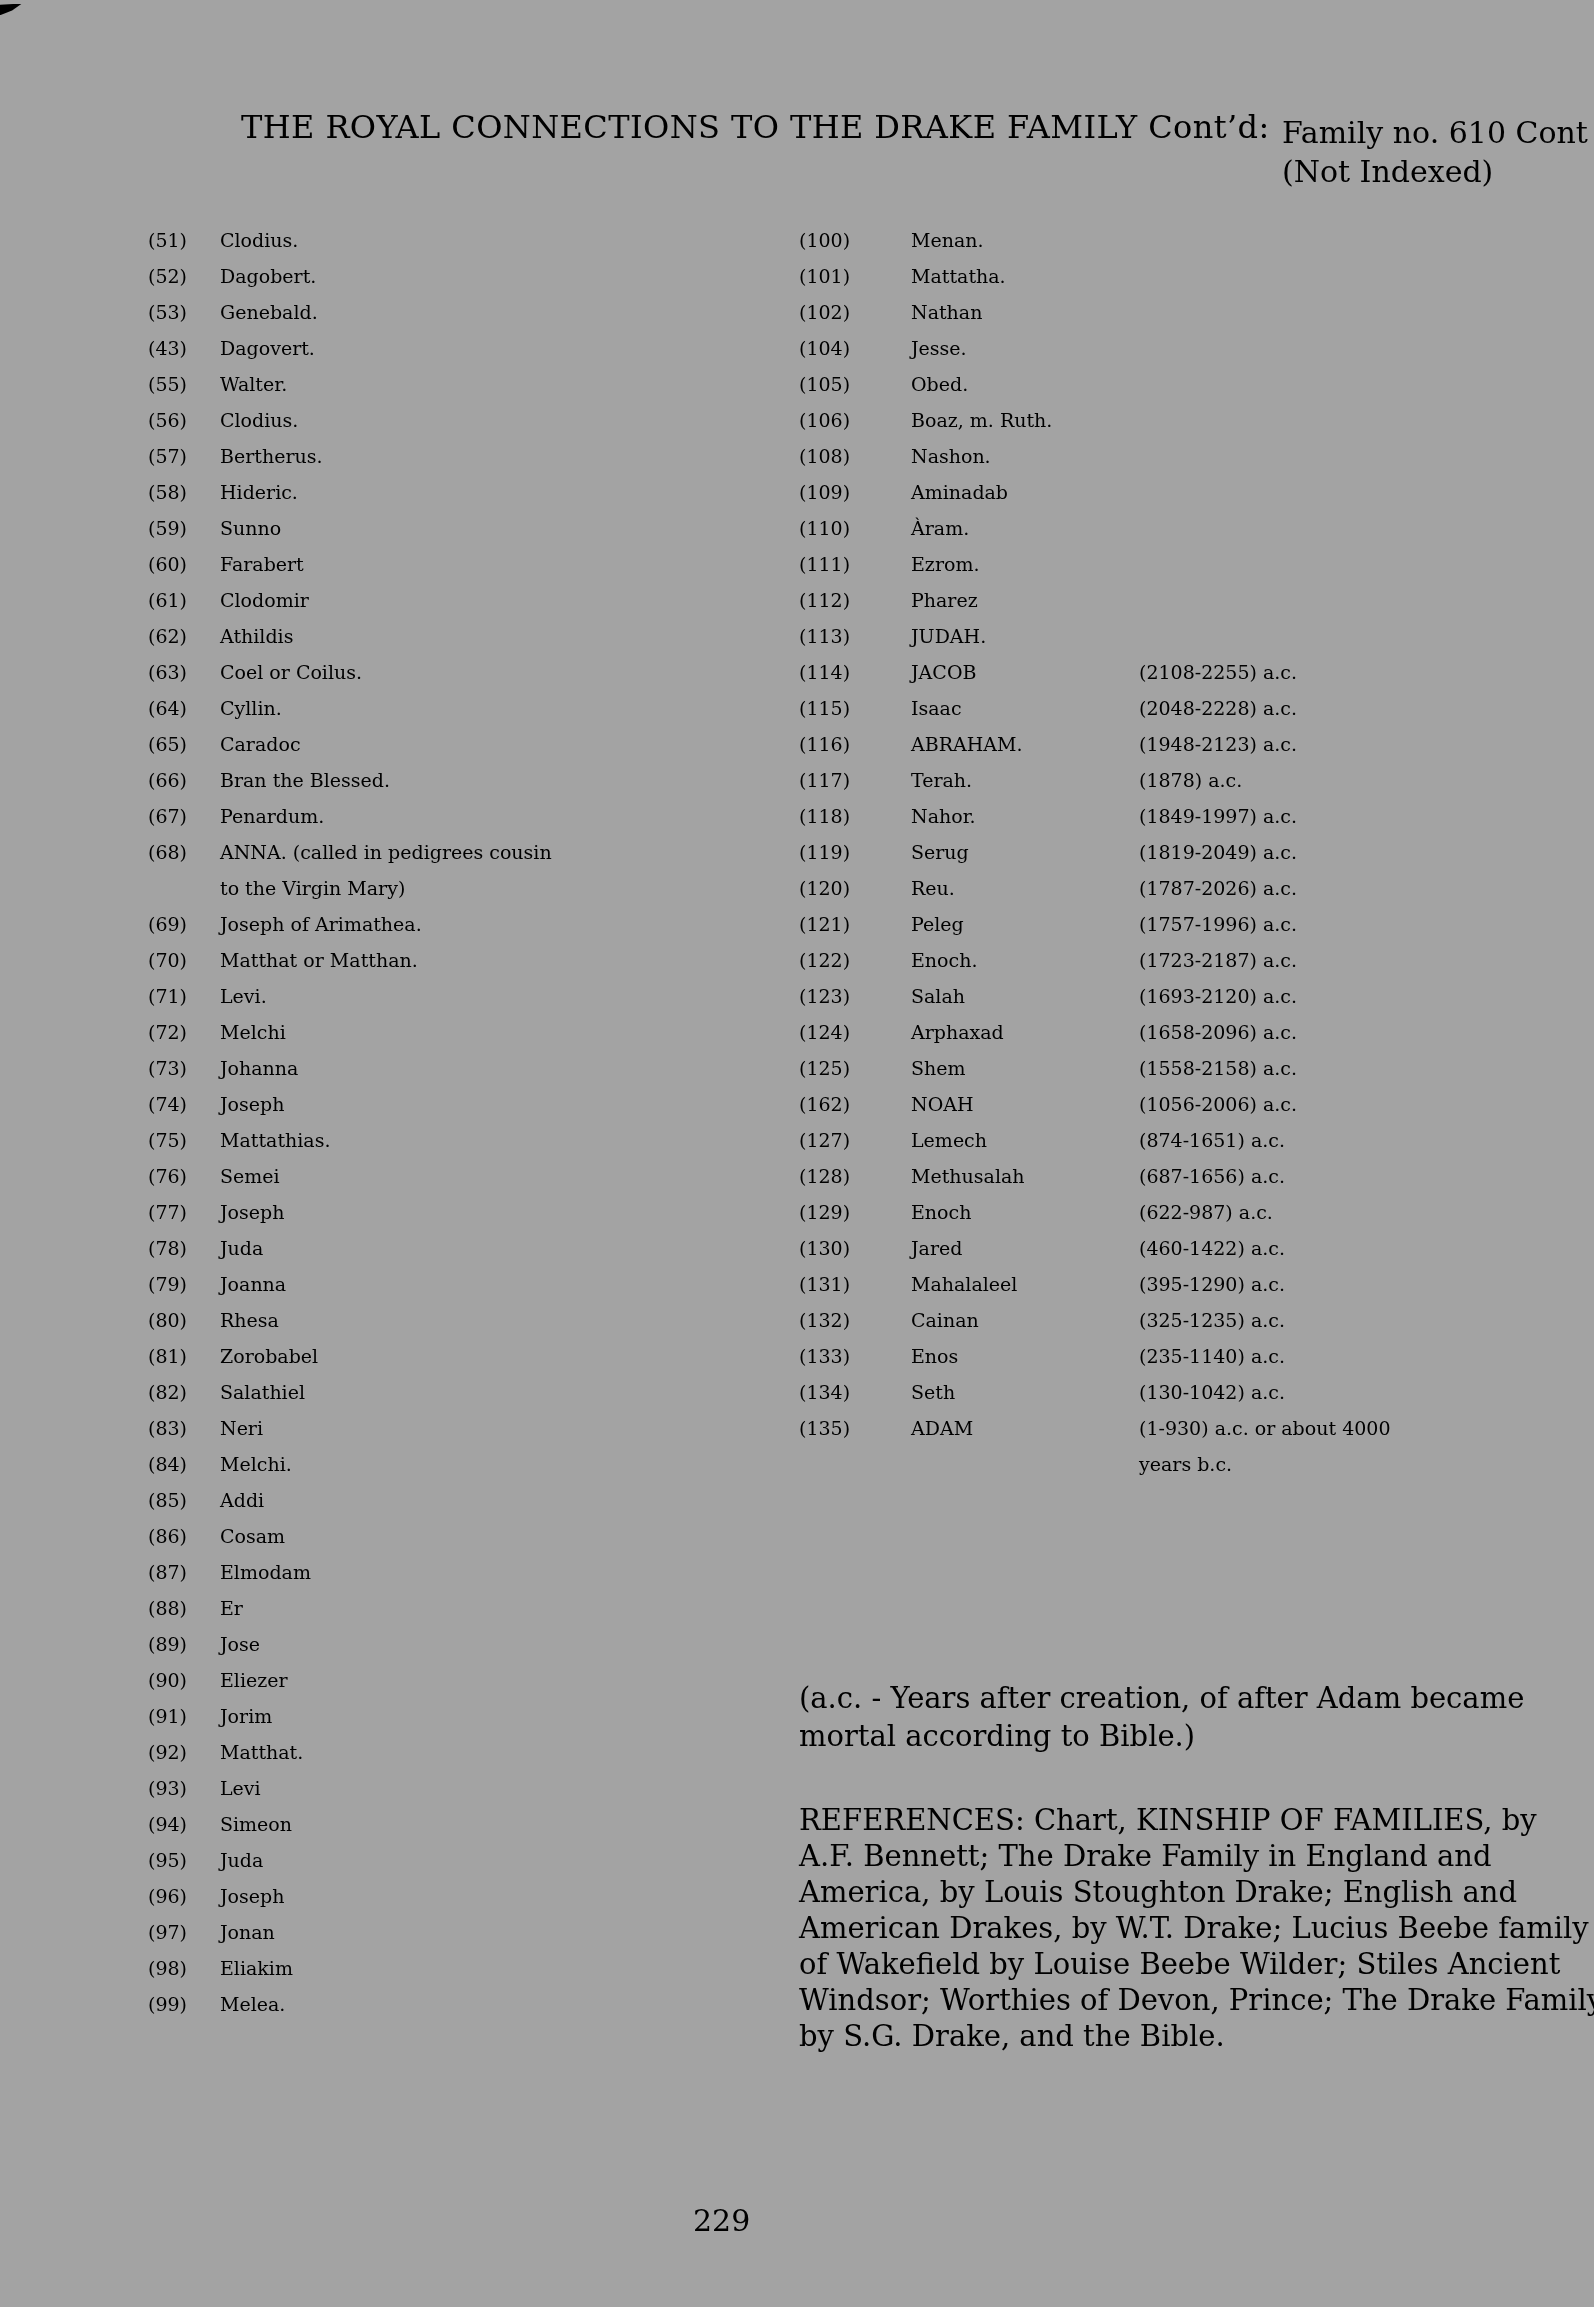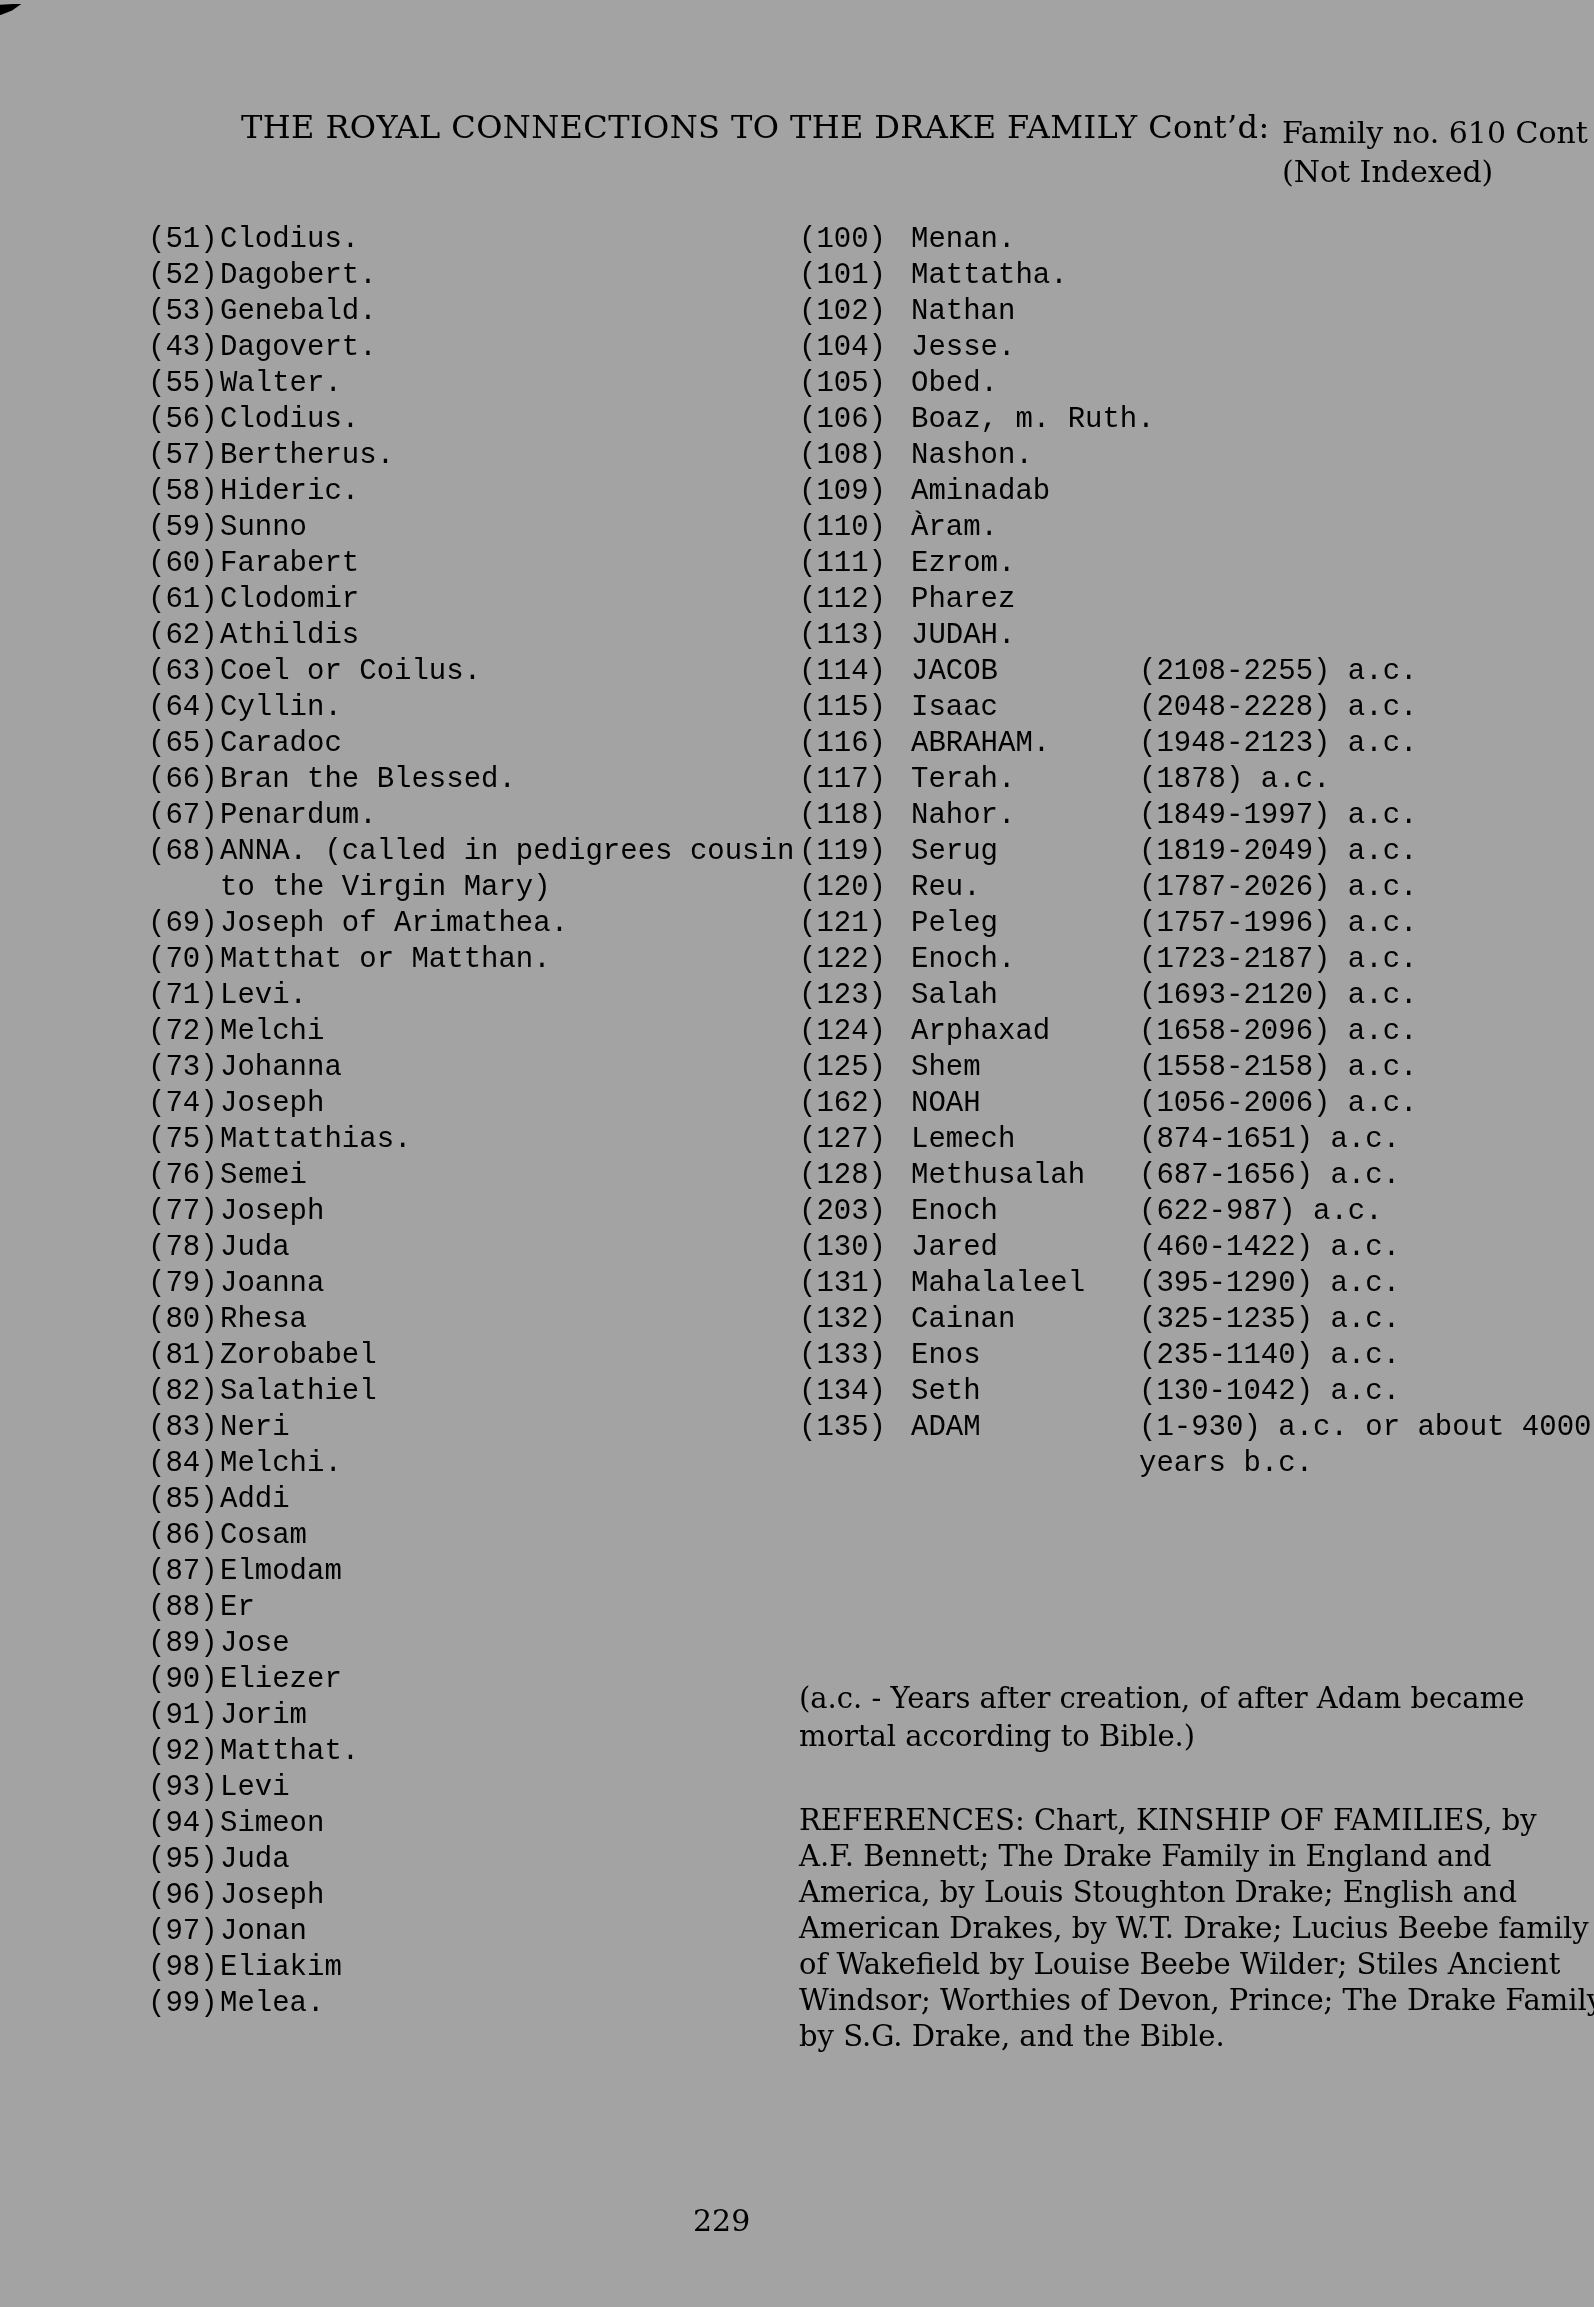--- a/index.html
+++ b/index.html
@@ -39,24 +39,23 @@
     position: absolute;
     left: 1282px;
     top: 113px;
     font-size: 30px;
     line-height: 39px;
     white-space: nowrap;
   }
   .col {
     position: absolute;
     top: 222px;
-    font-size: 29px;
+    font-size: 19px;
     line-height: 36px;
     white-space: nowrap;
-    font-family: Liberation Mono, monospace;
   }
   .col-left  { left: 148px; }
   .col-right { left: 799px; }
   .row { display: flex; }
   .col-left  .num { display: inline-block; width: 72px; }
   .col-right .num { display: inline-block; width: 112px; }
   .col-right .nm  { display: inline-block; width: 228px; }
   .note-block {
     position: absolute;
     left: 799px;
@@ -413,21 +412,21 @@
         <span class="num">(127)</span>
         <span class="nm">Lemech</span>
         <span class="dt">(874-1651) a.c.</span>
       </div>
       <div class="row">
         <span class="num">(128)</span>
         <span class="nm">Methusalah</span>
         <span class="dt">(687-1656) a.c.</span>
       </div>
       <div class="row">
-        <span class="num">(203)</span>
+        <span class="num">(129)</span>
         <span class="nm">Enoch</span>
         <span class="dt">(622-987) a.c.</span>
       </div>
       <div class="row">
         <span class="num">(130)</span>
         <span class="nm">Jared</span>
         <span class="dt">(460-1422) a.c.</span>
       </div>
       <div class="row">
         <span class="num">(131)</span>

